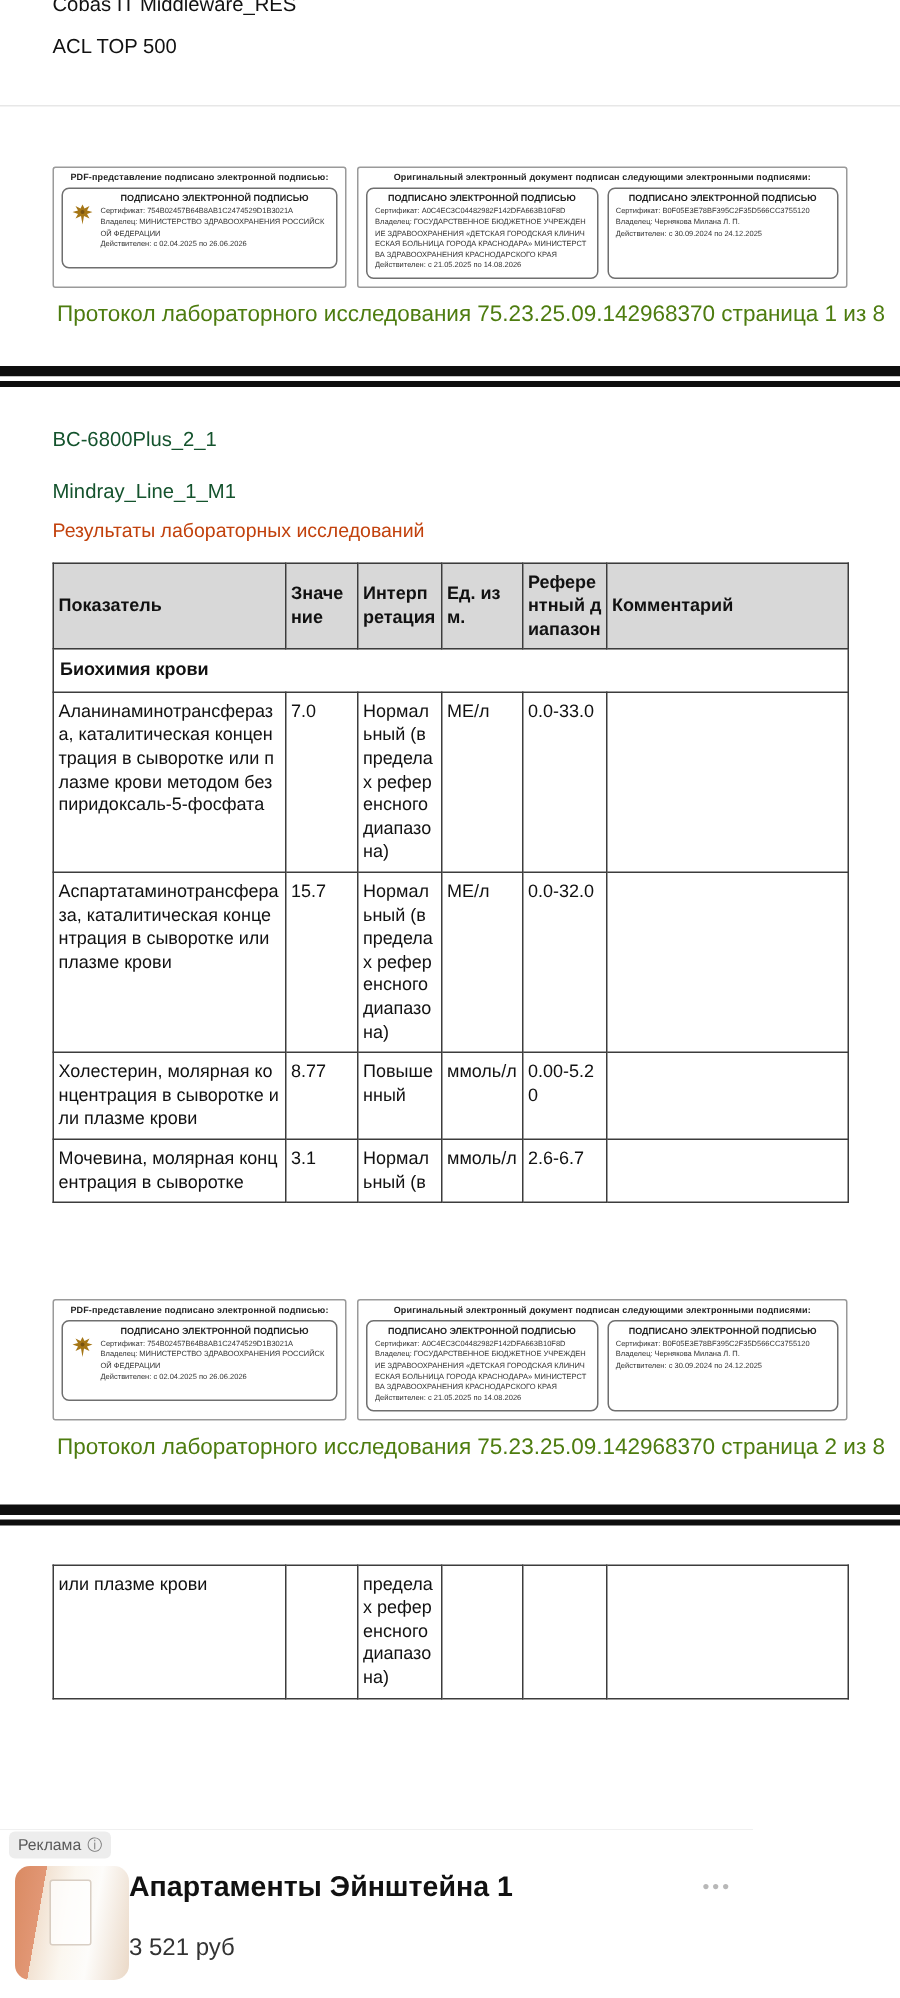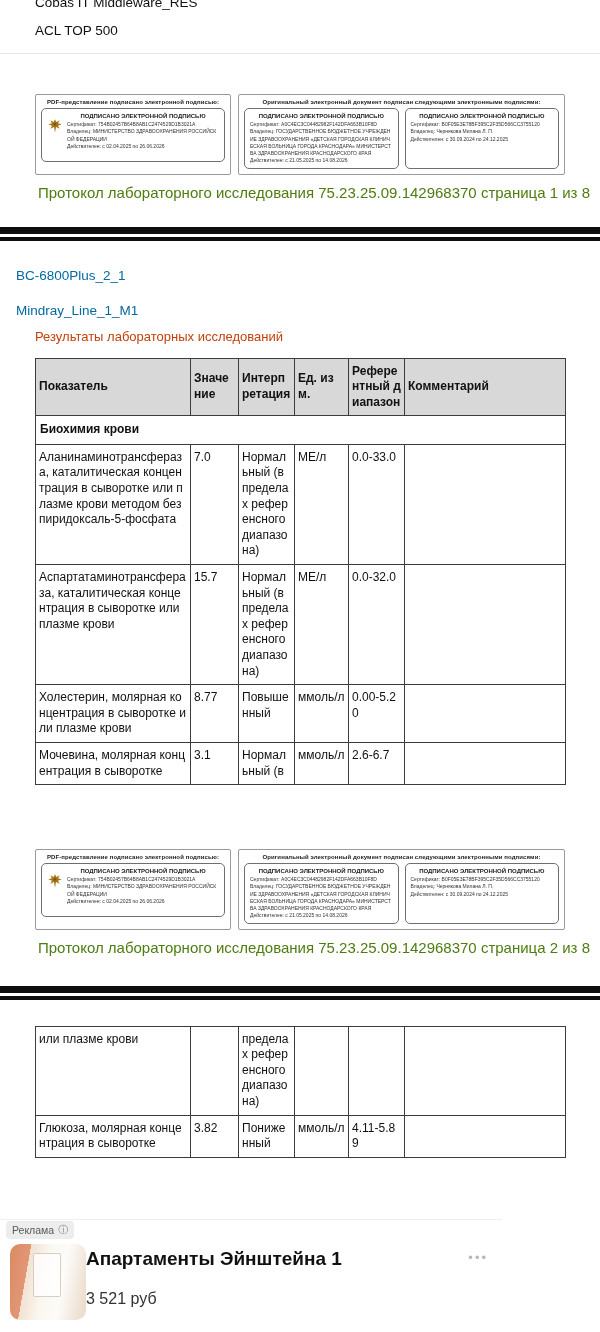--- a/index.html
+++ b/index.html
@@ -6,21 +6,21 @@
   html,body { background:#ffffff; }
   body {
     width:600px; height:1332px; overflow:hidden; position:relative;
     font-family:"Liberation Sans", sans-serif; color:#1a1a1a;
   }
   .content { width:600px; }
 
   
   .device-line { margin-left:35px; font-size:13.5px; color:#111; }
   .device-line.cut { margin-top:-5px; }
-  .device-line.second { margin-top:13px; margin-bottom:15px; }
+  .device-line.second { margin-top:13px; margin-bottom:32px; }
   .thin-rule { border-top:1px solid #e7e7e7; width:100%; }
 
   
   .sig-wrap { margin:40px 35px 0 35px; display:flex; gap:7px; align-items:stretch; }
   .sig-outer { border:1px solid #9a9a9a; border-radius:2px; padding:4px 5px 5px 5px; background:#fff; }
   .sig-outer.left { width:196px; flex:0 0 auto; }
   .sig-outer.right { flex:1 1 auto; }
   .sig-outer-label { font-size:6px; font-weight:700; text-align:center; color:#222; margin-bottom:3px; letter-spacing:.1px; }
   .stamp { border:1px solid #6f6f6f; border-radius:5px; padding:3px 5px; background:#fff; min-height:54px; }
   .stamp.with-emblem { display:flex; gap:4px; align-items:flex-start; }
@@ -32,21 +32,21 @@
   .stamp-row .stamp { flex:1 1 50%; }
 
   .page-caption { margin:9px 0 0 38px; font-size:15px; color:#4d7c0f; }
 
   
   .page-sep { margin-top:26px; width:100%; }
   .sep-a { height:7px; background:#0e0e0e; }
   .sep-gap { height:3px; background:#ffffff; }
   .sep-b { height:4px; background:#0e0e0e; }
 
-  .p2-line { margin-left:16px; font-size:13.5px; color:#0369a1; }
+  .p2-line { margin-left:35px; font-size:13.5px; color:#14532d; }
   .p2-line.first { margin-top:27px; }
   .p2-line.second { margin-top:20px; }
   .results-title { margin:11px 0 0 35px; font-size:13px; color:#c2410c; }
 
   
   table.lab { border-collapse:collapse; table-layout:fixed; width:530px; margin:14px 0 0 35px; font-size:12px; }
   table.lab.cont { margin-top:26px; }
   .lab th, .lab td {
     border:1px solid #3c3c3c; padding:5px 3px; vertical-align:top;
     text-align:left; word-break:break-all; line-height:1.3; color:#111;
@@ -254,28 +254,20 @@
     </colgroup>
     <tbody>
       <tr>
         <td>или плазме крови</td>
         <td></td>
         <td>пределах референсного диапазона)</td>
         <td></td>
         <td></td>
         <td class="empty"></td>
       </tr>
-      <tr>
-        <td>Глюкоза, молярная концентрация в сыворотке</td>
-        <td>3.82</td>
-        <td>Пониженный</td>
-        <td>ммоль/л</td>
-        <td>4.11-5.89</td>
-        <td class="empty"></td>
-      </tr>
     </tbody>
   </table>
 
 </div>
 
 <div class="ad-bar">
   <div class="ad-chip">
     <span>Реклама</span>
     <span class="info">ⓘ</span>
   </div>

